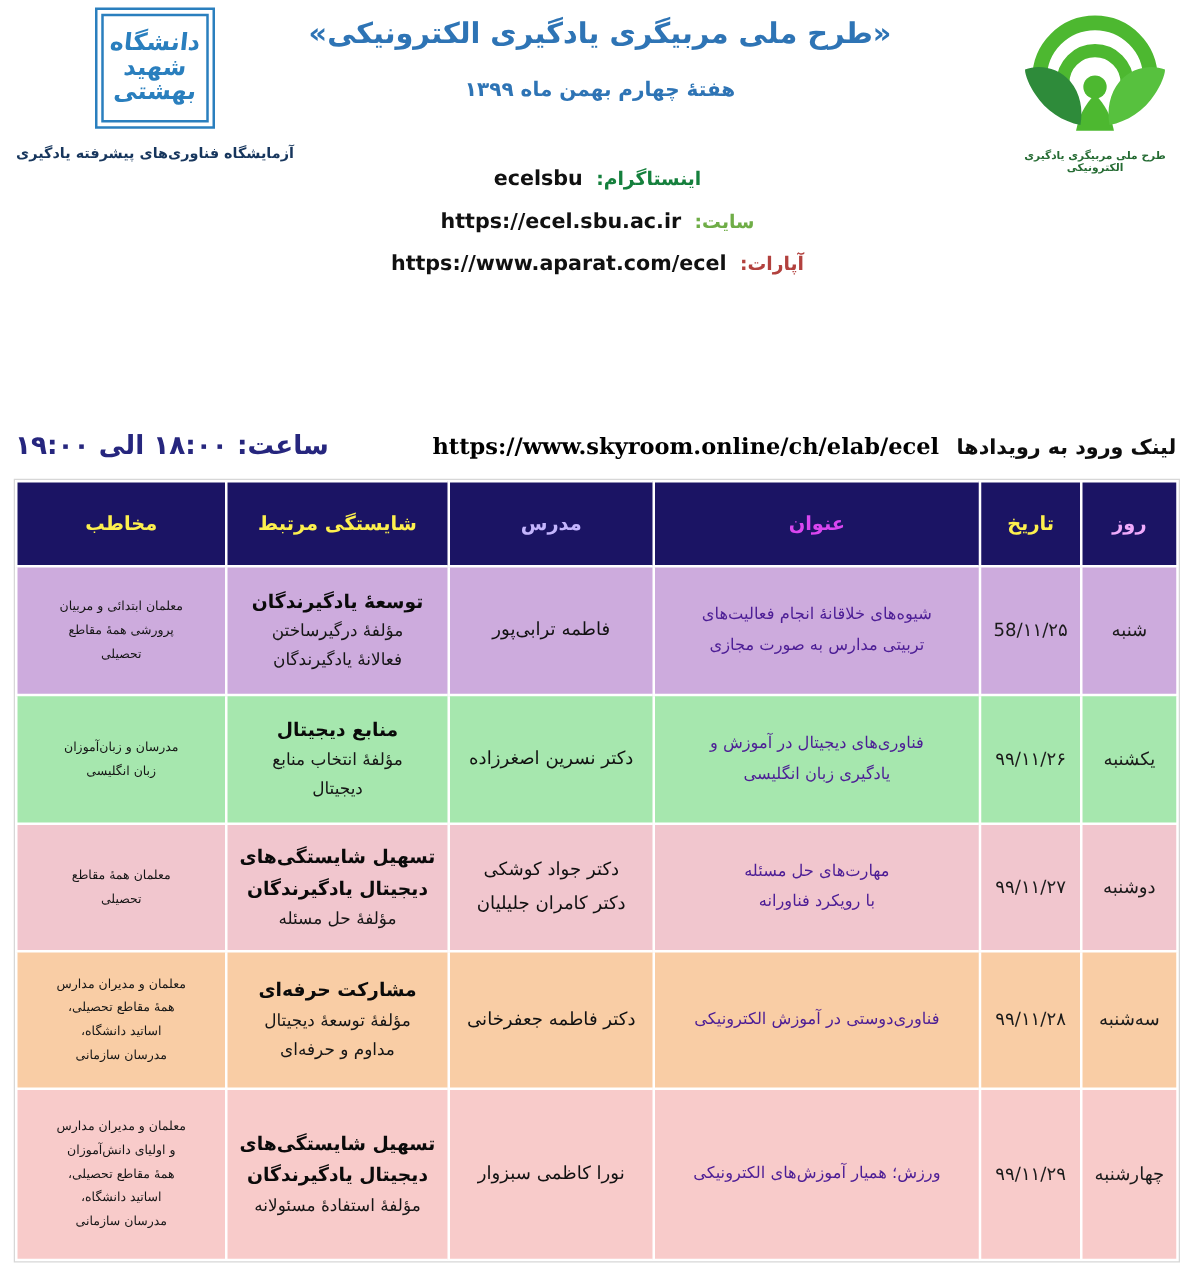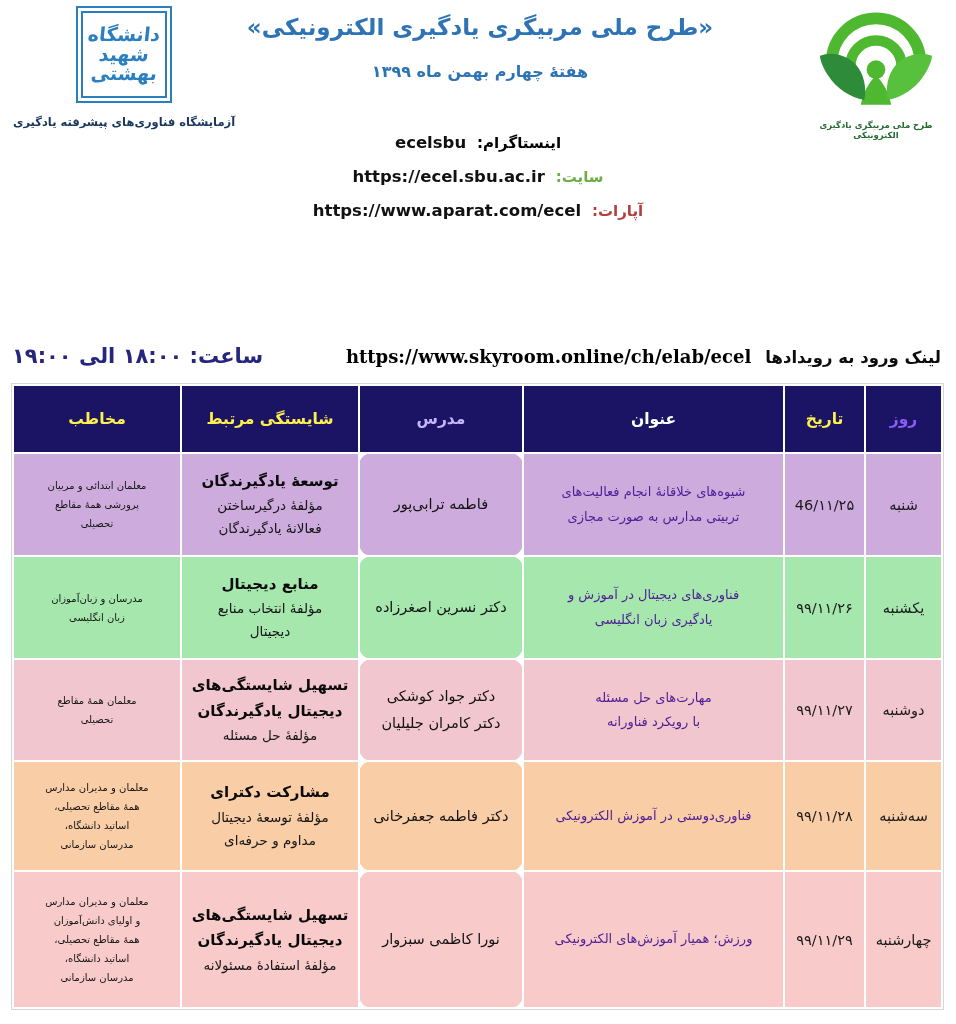--- a/index.html
+++ b/index.html
@@ -75,21 +75,21 @@
   table.schedule th { font-size:15.5px; font-weight:bold; }
   tr.hdr   { height:68px; }
   tr.row-0 { height:103px; }
   tr.row-1 { height:103px; }
   tr.row-2 { height:102px; }
   tr.row-3 { height:110px; }
   tr.row-4 { height:137px; }
   td.c-day   { font-size:14.5px; color:#1a1a1a; }
   td.c-date  { font-size:14.5px; color:#1a1a1a; }
   td.c-title { font-size:13px; color:#4c1d95; line-height:1.85; white-space:pre-line;margin-left:32px; }
-  td.c-inst  { font-size:14.5px; color:#111; line-height:1.85; white-space:pre-line;border-radius:13px; }
+  td.c-inst  { font-size:14.5px; color:#111; line-height:1.85; white-space:pre-line; }
   td.c-comp  { line-height:1.7; }
   .comp-name { display:block; font-size:15px; font-weight:bold; color:#0a0a0a; }
   .comp-detail { display:block; font-size:13.5px; color:#151515; white-space:pre-line; }
   td.c-aud   { font-size:10px; color:#151515; line-height:1.9; white-space:pre-line; }
 </style>
 </head>
 <body>
 
 <div class="page">
 
@@ -116,21 +116,21 @@
       <circle cx="60" cy="58" r="8" fill="#4db830"></circle>
       <path d="M 60 63 C 53 70 49 78 47 88 L 73 88 C 71 78 67 70 60 63 Z" fill="#4db830"></path>
       <path d="M 12 46 C 22 42 35 45 43 54 C 50 62 52 74 50 84 C 38 82 26 74 19 63 C 15 57 12 50 12 46 Z" fill="#2e8b3a"></path>
       <path d="M 108 46 C 98 42 85 45 77 54 C 70 62 68 74 70 84 C 82 82 94 74 101 63 C 105 57 108 50 108 46 Z" fill="#57c13e"></path>
     </svg>
     <div class="prog-caption">طرح ملی مربیگری یادگیری الکترونیکی</div>
   </div>
 
   <div class="contact">
     <div class="contact-line">
-      <span class="contact-label" style="color: #000000;">اینستاگرام:</span>
+      <span class="contact-label" style="color: #15803d;">اینستاگرام:</span>
       <span class="contact-value">ecelsbu</span>
     </div>
     <div class="contact-line">
       <span class="contact-label" style="color: rgb(111, 173, 71);">سایت:</span>
       <span class="contact-value">https://ecel.sbu.ac.ir</span>
     </div>
     <div class="contact-line">
       <span class="contact-label" style="color: rgb(178, 65, 62);">آپارات:</span>
       <span class="contact-value">https://www.aparat.com/ecel</span>
     </div>
@@ -148,32 +148,32 @@
     <colgroup>
         <col>
         <col>
         <col>
         <col>
         <col>
         <col>
       </colgroup>
     <thead>
       <tr class="hdr" style="background-color: rgb(27, 20, 100);">
-        <th style="color: #8b5cf6; margin-top: 27px;">روز</th>
+        <th style="color: #f0abfc; margin-top: 27px;">روز</th>
         <th style="color: rgb(253, 240, 78);">تاریخ</th>
-        <th style="color: #ffffff;">عنوان</th>
+        <th style="color: #d946ef;">عنوان</th>
         <th style="color: #c4b5fd;">مدرس</th>
         <th style="color: rgb(253, 240, 78);">شایستگی مرتبط</th>
         <th style="color: rgb(253, 240, 78);">مخاطب</th>
       </tr>
     </thead>
     <tbody>
       <tr class="row-0" style="background-color: rgb(205, 171, 221);">
         <td class="c-day">شنبه</td>
-        <td class="c-date">46/۱۱/۲۵</td>
+        <td class="c-date">58/۱۱/۲۵</td>
         <td class="c-title">شیوه‌های خلاقانهٔ انجام فعالیت‌های
 تربیتی مدارس به صورت مجازی</td>
         <td class="c-inst">فاطمه ترابی‌پور</td>
         <td class="c-comp">
           <span class="comp-name">توسعهٔ یادگیرندگان</span>
           <span class="comp-detail">مؤلفهٔ درگیرساختن
 فعالانهٔ یادگیرندگان</span>
         </td>
         <td class="c-aud">معلمان ابتدائی و مربیان
 پرورشی همهٔ مقاطع
@@ -206,21 +206,21 @@
         </td>
         <td class="c-aud">معلمان همهٔ مقاطع
 تحصیلی</td>
       </tr>
       <tr class="row-3" style="background-color: rgb(249, 205, 165);">
         <td class="c-day">سه‌شنبه</td>
         <td class="c-date">۹۹/۱۱/۲۸</td>
         <td class="c-title">فناوری‌دوستی در آموزش الکترونیکی</td>
         <td class="c-inst">دکتر فاطمه جعفرخانی</td>
         <td class="c-comp">
-          <span class="comp-name">مشارکت دکتر‌ای</span>
+          <span class="comp-name">مشارکت حرفه‌ای</span>
           <span class="comp-detail">مؤلفهٔ توسعهٔ دیجیتال
 مداوم و حرفه‌ای</span>
         </td>
         <td class="c-aud">معلمان و مدیران مدارس
 همهٔ مقاطع تحصیلی،
 اساتید دانشگاه،
 مدرسان سازمانی</td>
       </tr>
       <tr class="row-4" style="background-color: rgb(248, 203, 202);">
         <td class="c-day">چهارشنبه</td>

